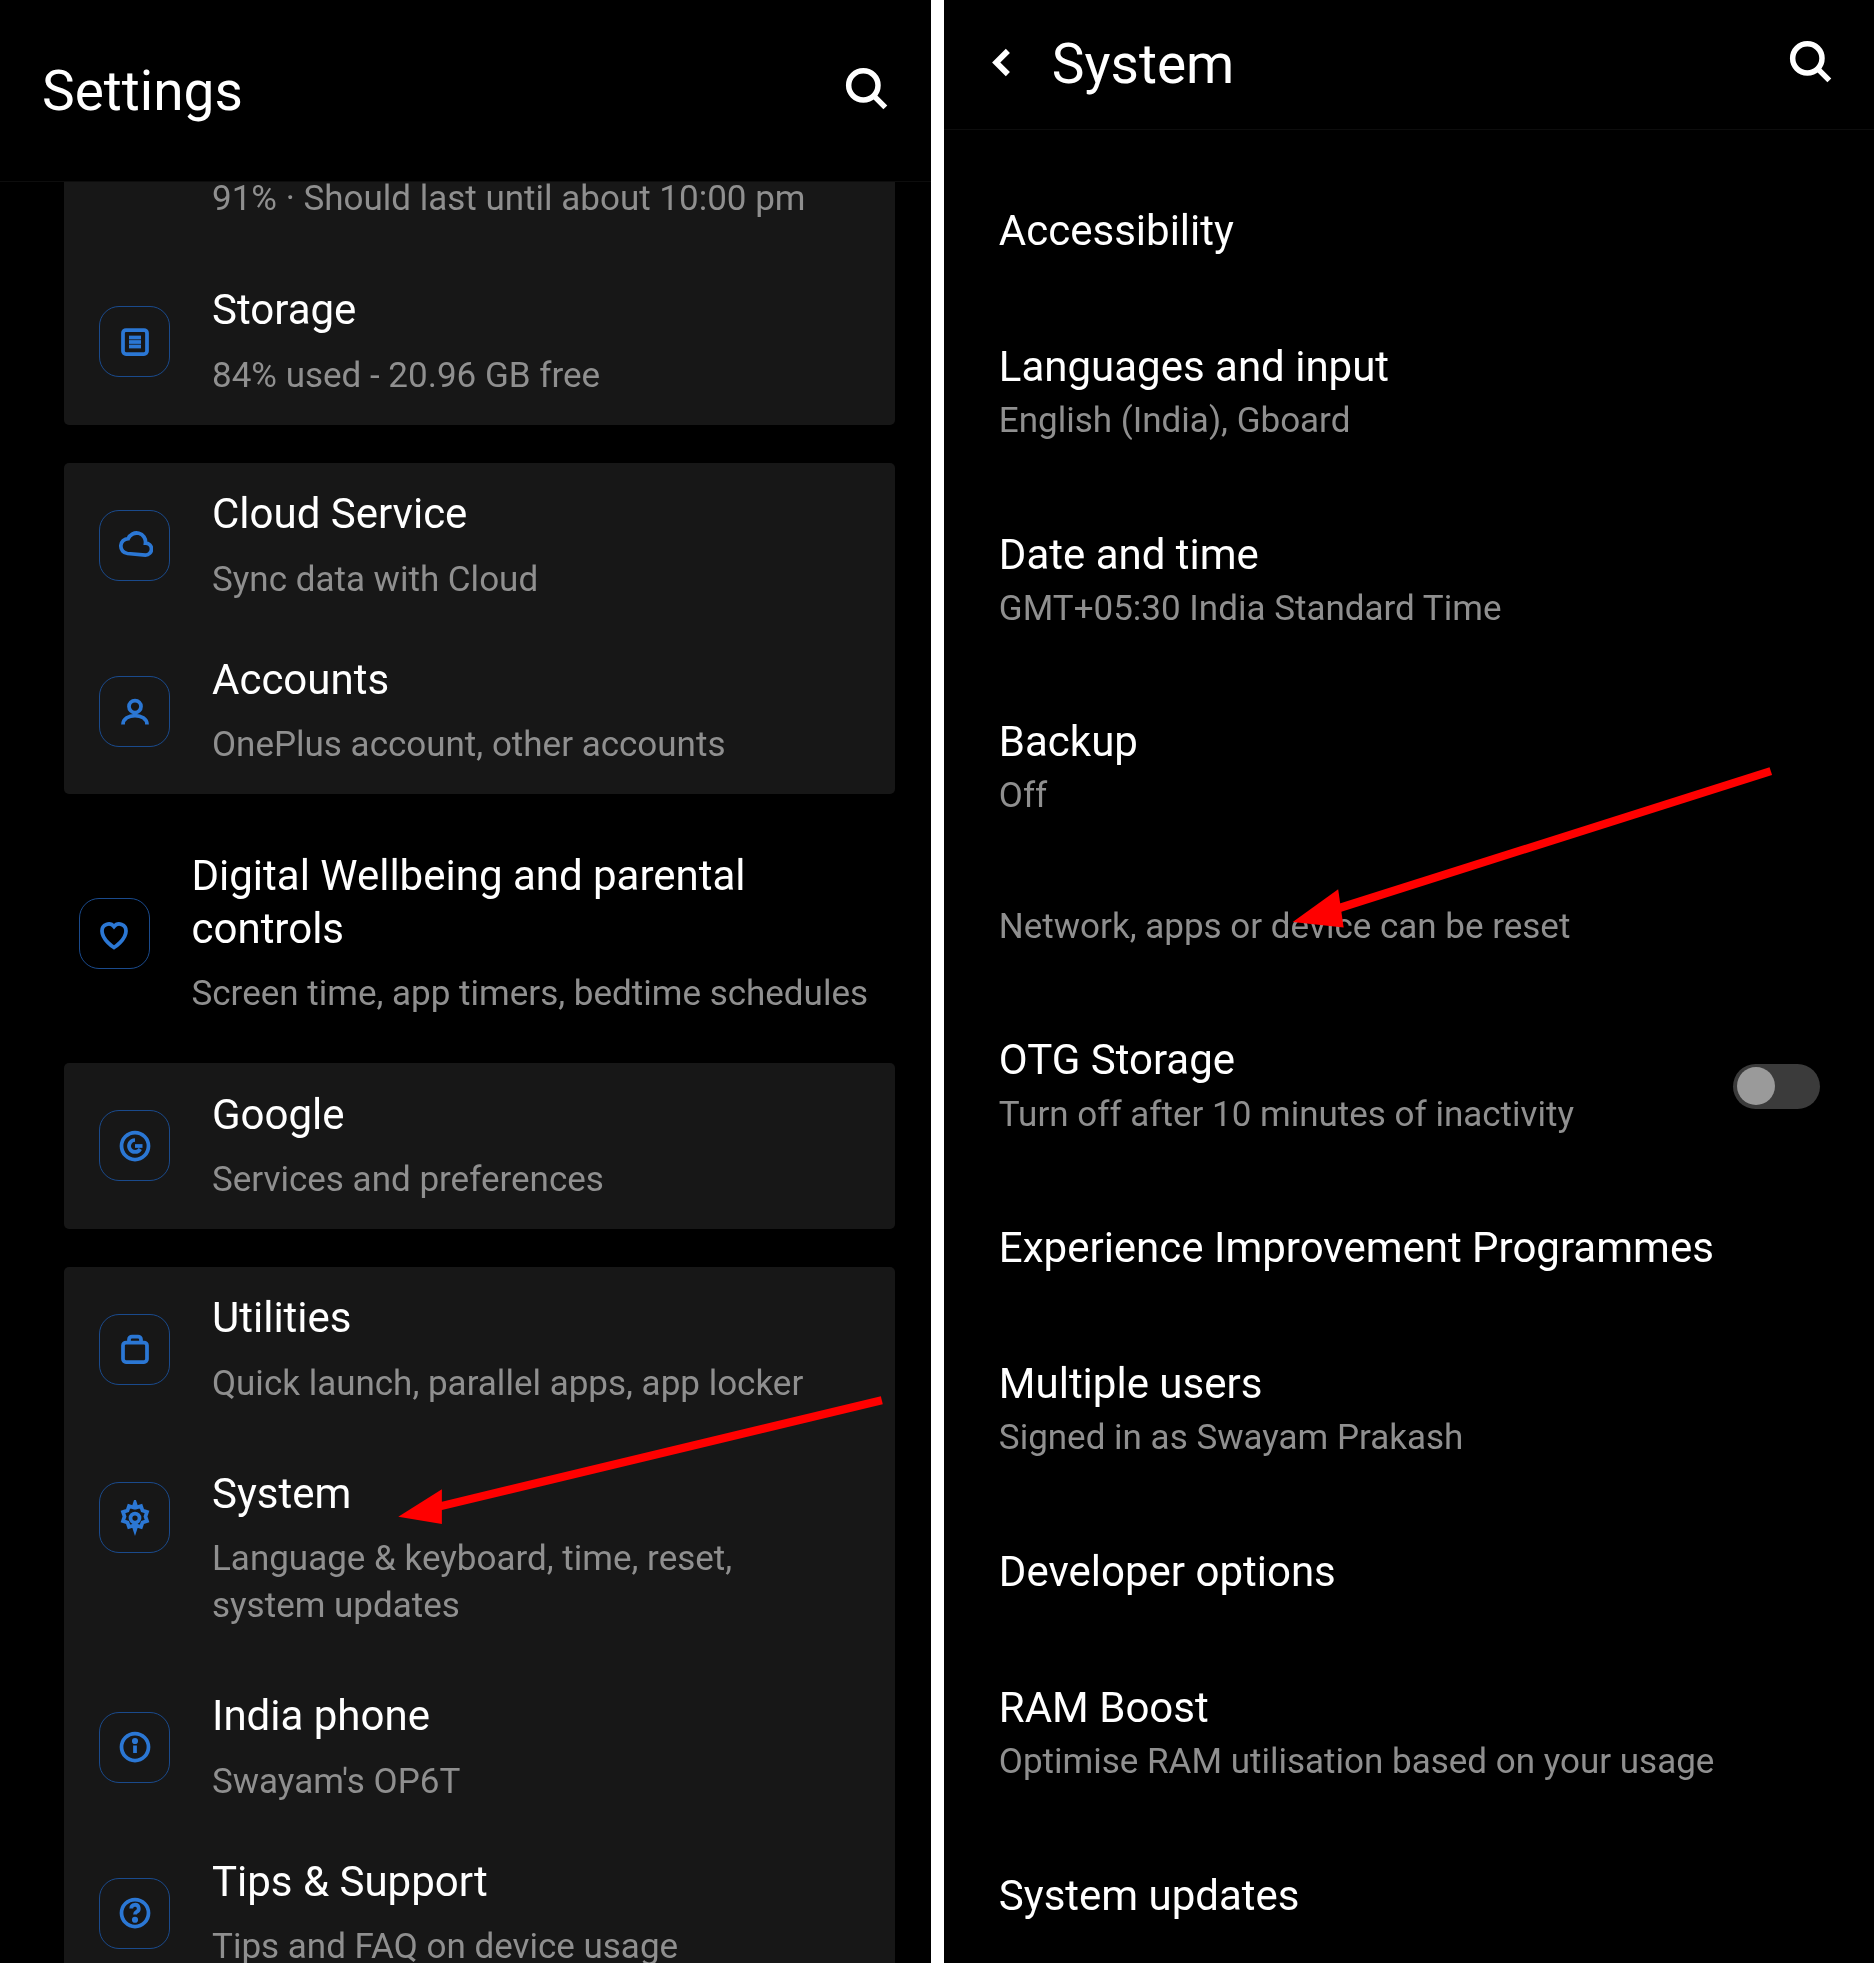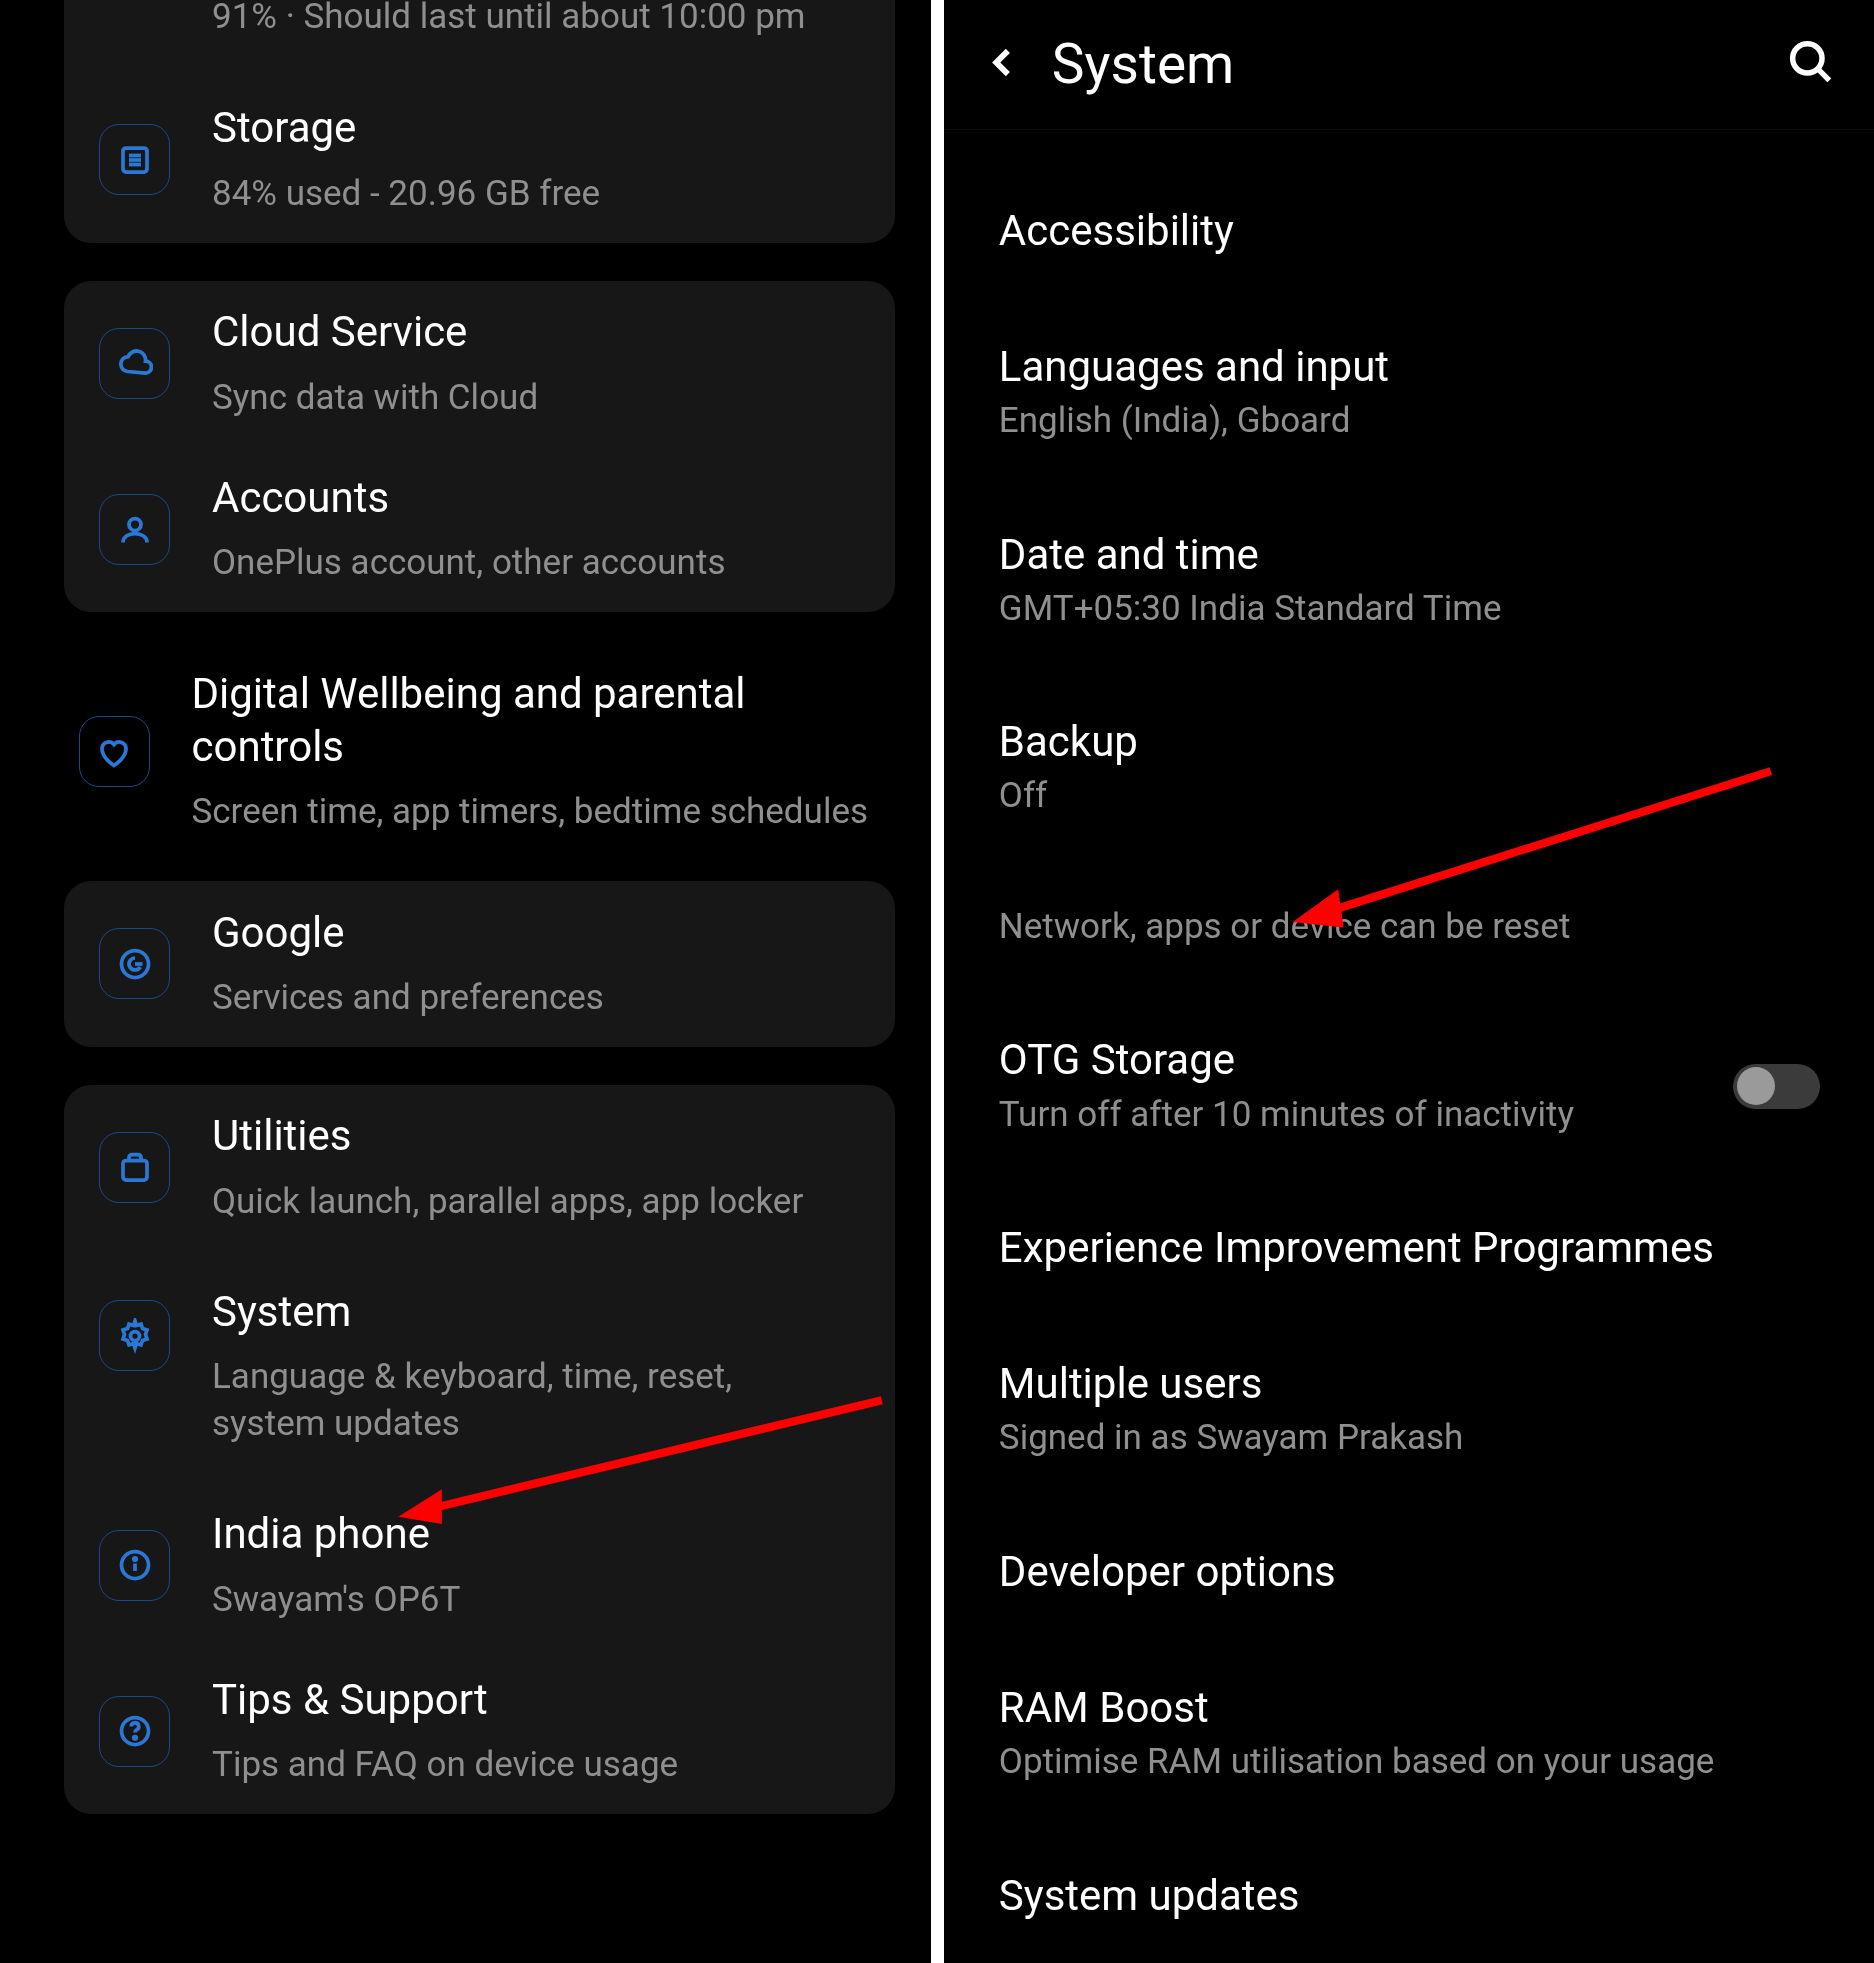--- a/index.html
+++ b/index.html
@@ -62,21 +62,21 @@
   }
   
   .content {
     flex: 1;
     overflow: hidden;
     padding: 0 36px;
     margin-left: 28px;
   }
   .card {
     background: #171717;
-    border-radius: 27px;
+    border-radius: 5px;
     margin-bottom: 38px;
   }
   .card.cut-top {
     border-top-left-radius: 0;
     border-top-right-radius: 0;
     margin-top: -3.6px;
   }
   .row {
     display: flex;
     align-items: center;
@@ -188,20 +188,31 @@
   .arrow-head {
     fill: #ff0000;
   }
 </style>
 </head>
 <body>
 
 <div class="container">
 
   <div class="pane">
+    <div class="header">
+      <div class="left">
+        <span class="page-title">Settings</span>
+      </div>
+      <span class="search-icon">
+        <svg viewBox="0 0 24 24">
+            <circle cx="10" cy="10" r="8"></circle>
+            <line x1="16" y1="16" x2="22" y2="22"></line>
+          </svg>
+      </span>
+    </div>
 
     <div class="content">
 
       <div class="card cut-top">
         <div class="offscreen-row">
           <div class="icon-box"></div>
           <div class="offscreen-text">91% · Should last until about 10:00 pm</div>
         </div>
         <div class="row">
           <div class="icon-box">

